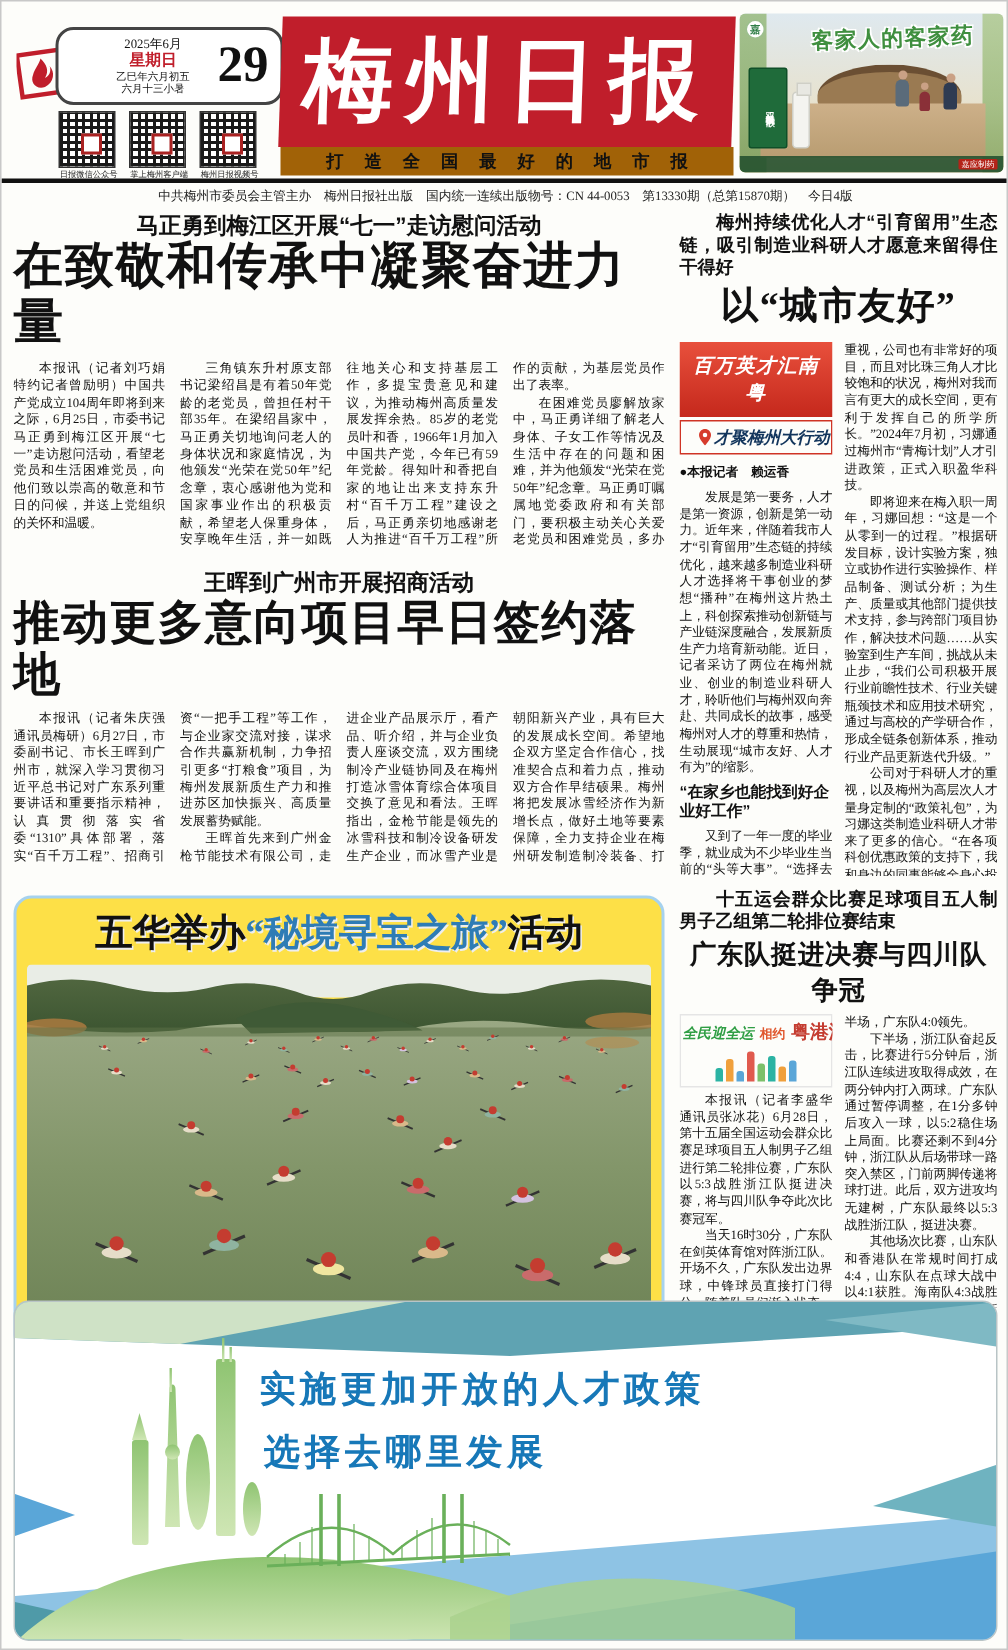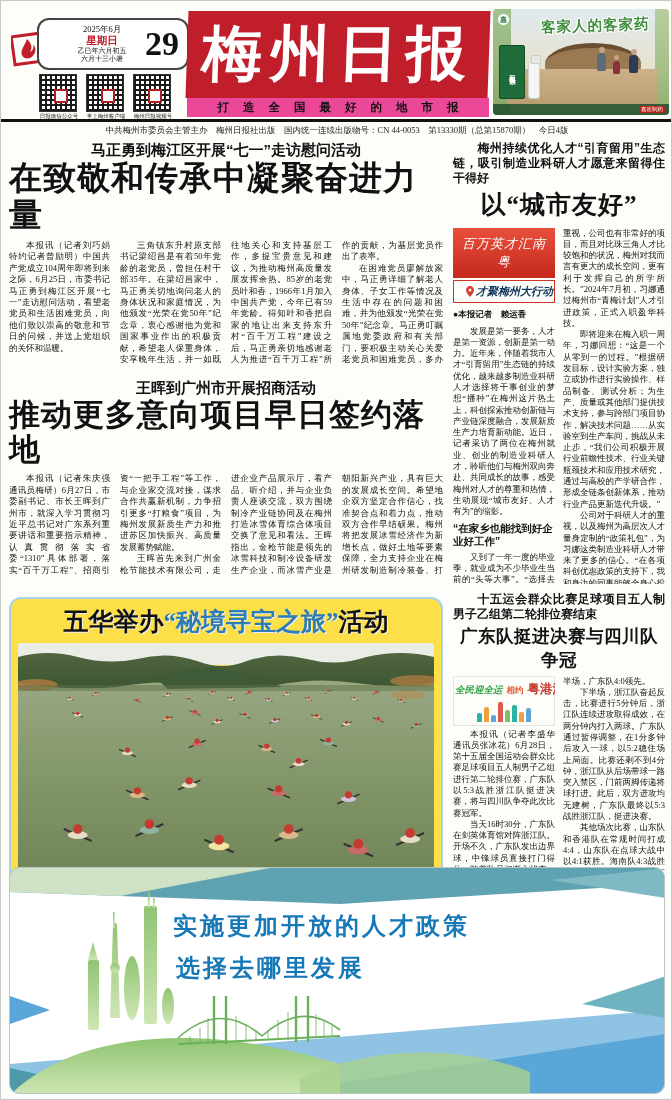--- a/index.html
+++ b/index.html
@@ -31,21 +31,21 @@
   }
   .qr::after { content:""; position:absolute; left:14px; top:14px; width:10px; height:10px; background:#fff; border:2px solid #a22; }
   .qr-cap { font-size:5.5px; color:#222; margin-top:1px; white-space:nowrap; overflow:hidden; }
   .masthead { position:absolute; left:186px; top:10px; width:302px; height:106px; }
   .masthead-red {
     height:87px; background:#c01e2b; color:#fff; display:flex; align-items:center;
     justify-content:center; font-size:60px; font-weight:900; letter-spacing:8px;
     font-family:"Liberation Serif",serif; transform:skewX(-2deg); overflow:hidden;
   }
   .masthead-slogan {
-    height:19px; background:#ec4899; display:flex; align-items:center; justify-content:center;
+    height:19px; background:#a16207; display:flex; align-items:center; justify-content:center;
     font-size:11.5px; font-weight:bold; letter-spacing:14px; padding-left:14px; color:#111;
     font-family:"Liberation Sans",sans-serif;
   }
   
   .ad { position:absolute; left:492px; top:8px; width:176px; height:106px; border-radius:4px; overflow:hidden;
         background:linear-gradient(180deg,#dfe9ef 0%, #e7e2cf 55%, #cdb88f 100%); }
   .ad-edge-l { position:absolute; left:0; top:0; width:18px; height:106px; background:linear-gradient(180deg,#8fb46e,#6f9b55); opacity:.75; }
   .ad-edge-r { position:absolute; right:0; top:0; width:14px; height:106px; background:linear-gradient(180deg,#a9c583,#7fa862); opacity:.75; }
   .ad-tulou { position:absolute; left:52px; top:34px; width:96px; height:30px; background:#9a7a52; border-radius:50% 50% 8px 8px/70% 70% 6px 6px; border-top:5px solid #6b4f33; }
   .ad-ground { position:absolute; left:14px; top:60px; width:150px; height:36px; background:linear-gradient(180deg,#cdb089,#b99d72); }
@@ -84,21 +84,21 @@
   .photo-title .hl { color:#2e7cb5; }
   .photo-svg { width:100%; height:236px; display:block; border-radius:3px; }
   .caption-row { display:flex; justify-content:space-between; align-items:flex-end; font-size:9px; padding-top:4px; }
   .see-more { color:#b00a0a; font-weight:bold; white-space:nowrap; }
   
   .kicker-sm { font-size:12px; font-weight:bold; line-height:15px; text-align:justify; font-family:"Liberation Sans",sans-serif; }
   .kicker-sm .ind { display:inline-block; width:2em; }
   .headline-c { text-align:center; font-size:25px; font-weight:900; line-height:1.3; letter-spacing:1px; margin:3px 0 6px; }
   .c-row { display:flex; gap:8px; height:356px; overflow:hidden; margin-top:2px; }
   .c-col { width:102px; overflow:hidden; }
-  .banner-red { background:linear-gradient(180deg,#e8503c,#c5281c); color:#fff; font-weight:400; font-style:italic;
+  .banner-red { background:linear-gradient(180deg,#e8503c,#c5281c); color:#fff; font-weight:700; font-style:italic;
     font-size:13px; text-align:center; padding:7px 5px; letter-spacing:1px; font-family:"Liberation Sans",sans-serif; }
   .banner-sub { border:1.5px solid #cf3425; margin-top:2px; padding:3px 1px; font-size:11px; font-weight:900; font-style:italic;
     color:#12355c; text-align:center; font-family:"Liberation Sans",sans-serif; display:flex; align-items:center; justify-content:flex-end; gap:2px; }
   .byline { font-size:8.5px; font-weight:bold; margin:6px 0 5px; }
   .subhead { font-size:10.5px; font-weight:bold; line-height:13.5px; margin:4px 0 3px; font-family:"Liberation Sans",sans-serif; }
   .sp { font-size:8.5px; line-height:11.3px; text-align:justify; text-indent:2em; }
   
   .sec-d { margin-top:8px; }
   .headline-d { text-align:center; font-size:17.5px; font-weight:900; letter-spacing:.5px; margin:2px 0 4px; }
   .d-row { display:flex; gap:8px; height:196px; overflow:hidden; }

